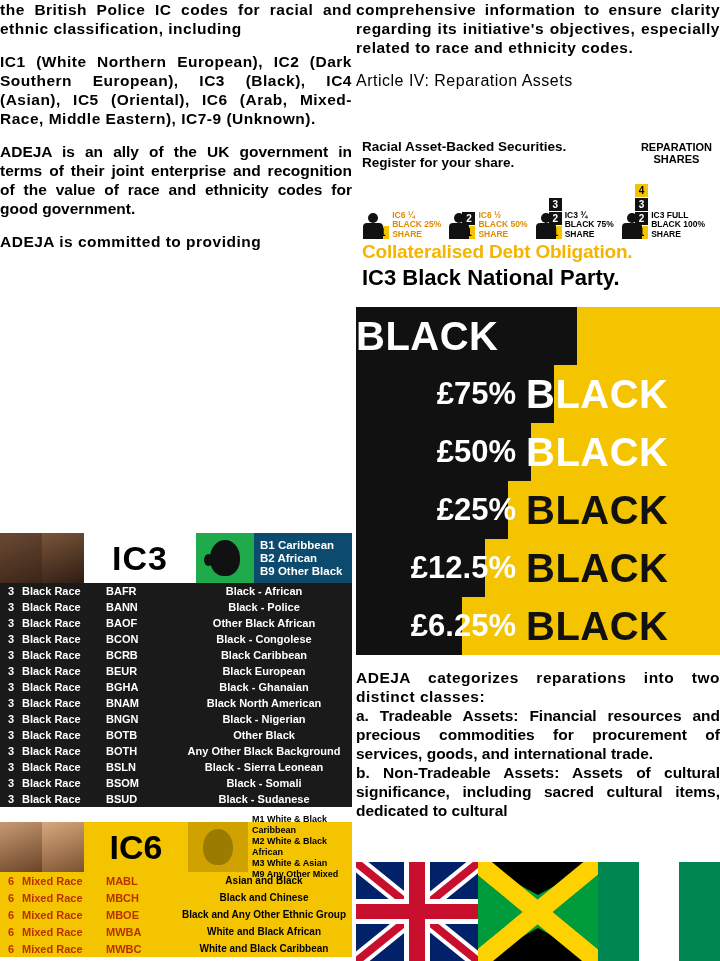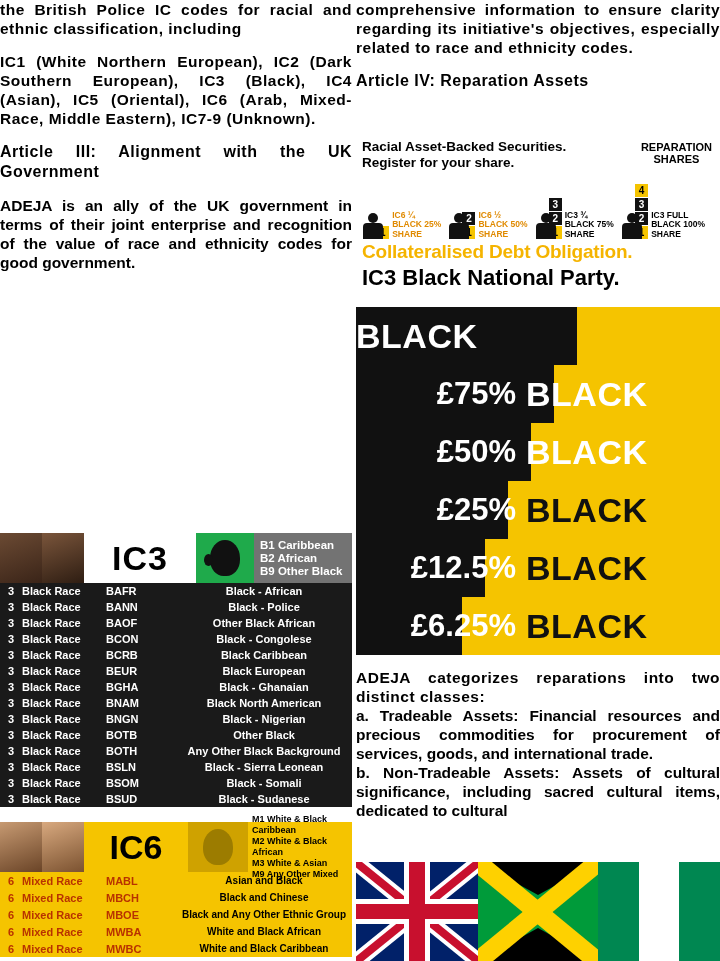--- a/index.html
+++ b/index.html
@@ -15,27 +15,27 @@
 
   p.body{
     margin:0 0 14px 0;
     font-size:15.5px;line-height:19px;
     text-align:justify;
     font-weight:bold;
   }
   .spread{letter-spacing:0.5px;}
 
   h3.article{
-    margin:0 0 14px 0;font-size:16px;line-height:20px;font-weight:bold;
+    margin:0 0 14px 0;font-size:16px;line-height:20px;font-weight:normal;
     text-align:justify;
   }
 
   
   .ic3-block{position:absolute;left:0;top:533px;width:352px;background:#1a1a1a;color:#fff;}
-  .ic3-head{display:flex;align-items:stretch;height:50px;background:#737373;}
+  .ic3-head{display:flex;align-items:stretch;height:50px;background:#0c4a6e;}
   .face{width:42px;height:50px;overflow:hidden;position:relative;}
   .face .skin{position:absolute;inset:0;}
   .ic3-label{
     flex:0 0 112px;background:#fff;color:#000;font-size:34px;font-weight:bold;
     display:flex;align-items:center;justify-content:center;letter-spacing:1px;
   }
   .silhouette{width:58px;background:#1faa4b;position:relative;}
   .silhouette .head{
     position:absolute;left:14px;top:7px;width:30px;height:36px;background:#111;
     border-radius:50% 50% 45% 45%;
@@ -93,21 +93,21 @@
   .share-txt.orange{color:#e08a00;}
   .share-txt.dark{color:#000;}
   .cdo{font-size:19px;font-weight:bold;color:#f5b400;padding:2px 0 0 6px;letter-spacing:-0.2px;}
   .party{font-size:22px;font-weight:bold;padding:2px 0 4px 6px;}
 
   
   .chart{position:absolute;left:0;top:307px;width:364px;height:348px;background:#111;overflow:hidden;}
   .chart .bar{position:absolute;background:#f5c400;}
   .chart-row{position:relative;height:58px;display:flex;align-items:center;z-index:2;}
   .chart-pct{width:160px;text-align:right;padding-right:10px;font-size:31px;font-weight:bold;color:#fff;}
-  .chart-word{font-size:34px;font-weight:bold;color:#fff;letter-spacing:0.5px;}
+  .chart-word{font-size:40px;font-weight:bold;color:#fff;letter-spacing:0.5px;}
 
   .closing{position:absolute;left:0;top:668px;width:364px;}
   .closing p{margin:0;font-size:15.5px;line-height:19px;font-weight:bold;text-align:justify;}
 
   
   .flags{position:absolute;left:0;top:862px;width:364px;height:99px;display:flex;}
   .flag{position:relative;overflow:hidden;}
   .flag-uk{width:122px;height:99px;background:#012169;}
   .uk-d1,.uk-d2{position:absolute;left:-20%;top:50%;width:140%;height:16px;background:#fff;}
   .uk-d1{transform:translateY(-50%) rotate(39deg);}
@@ -133,22 +133,22 @@
   .ng-w{width:40.8px;height:100%;background:#fff;}
 </style>
 </head>
 <body>
 
 <div class="page">
 
   <div class="col-left">
     <p class="body spread">the British Police IC codes for racial and ethnic classification, including</p>
     <p class="body spread">IC1 (White Northern European), IC2 (Dark Southern European), IC3 (Black), IC4 (Asian), IC5 (Oriental), IC6 (Arab, Mixed-Race, Middle Eastern), IC7-9 (Unknown).</p>
-    <h3 class="article spread">Article III: Alignment with the UK Government</h3>
     <p class="body">ADEJA is an ally of the UK government in terms of their joint enterprise and recognition of the value of race and ethnicity codes for good government.</p>
+    <p class="body spread">ADEJA is committed to providing</p>
 
     <div class="ic3-block">
       <div class="ic3-head">
         <div class="face">
             <div class="skin" style="background:linear-gradient(160deg,#6b4a33,#3a2418);"></div>
           </div>
         <div class="face">
             <div class="skin" style="background:linear-gradient(160deg,#7a553b,#2e1d12);"></div>
           </div>
         <div class="ic3-label">IC3</div>

